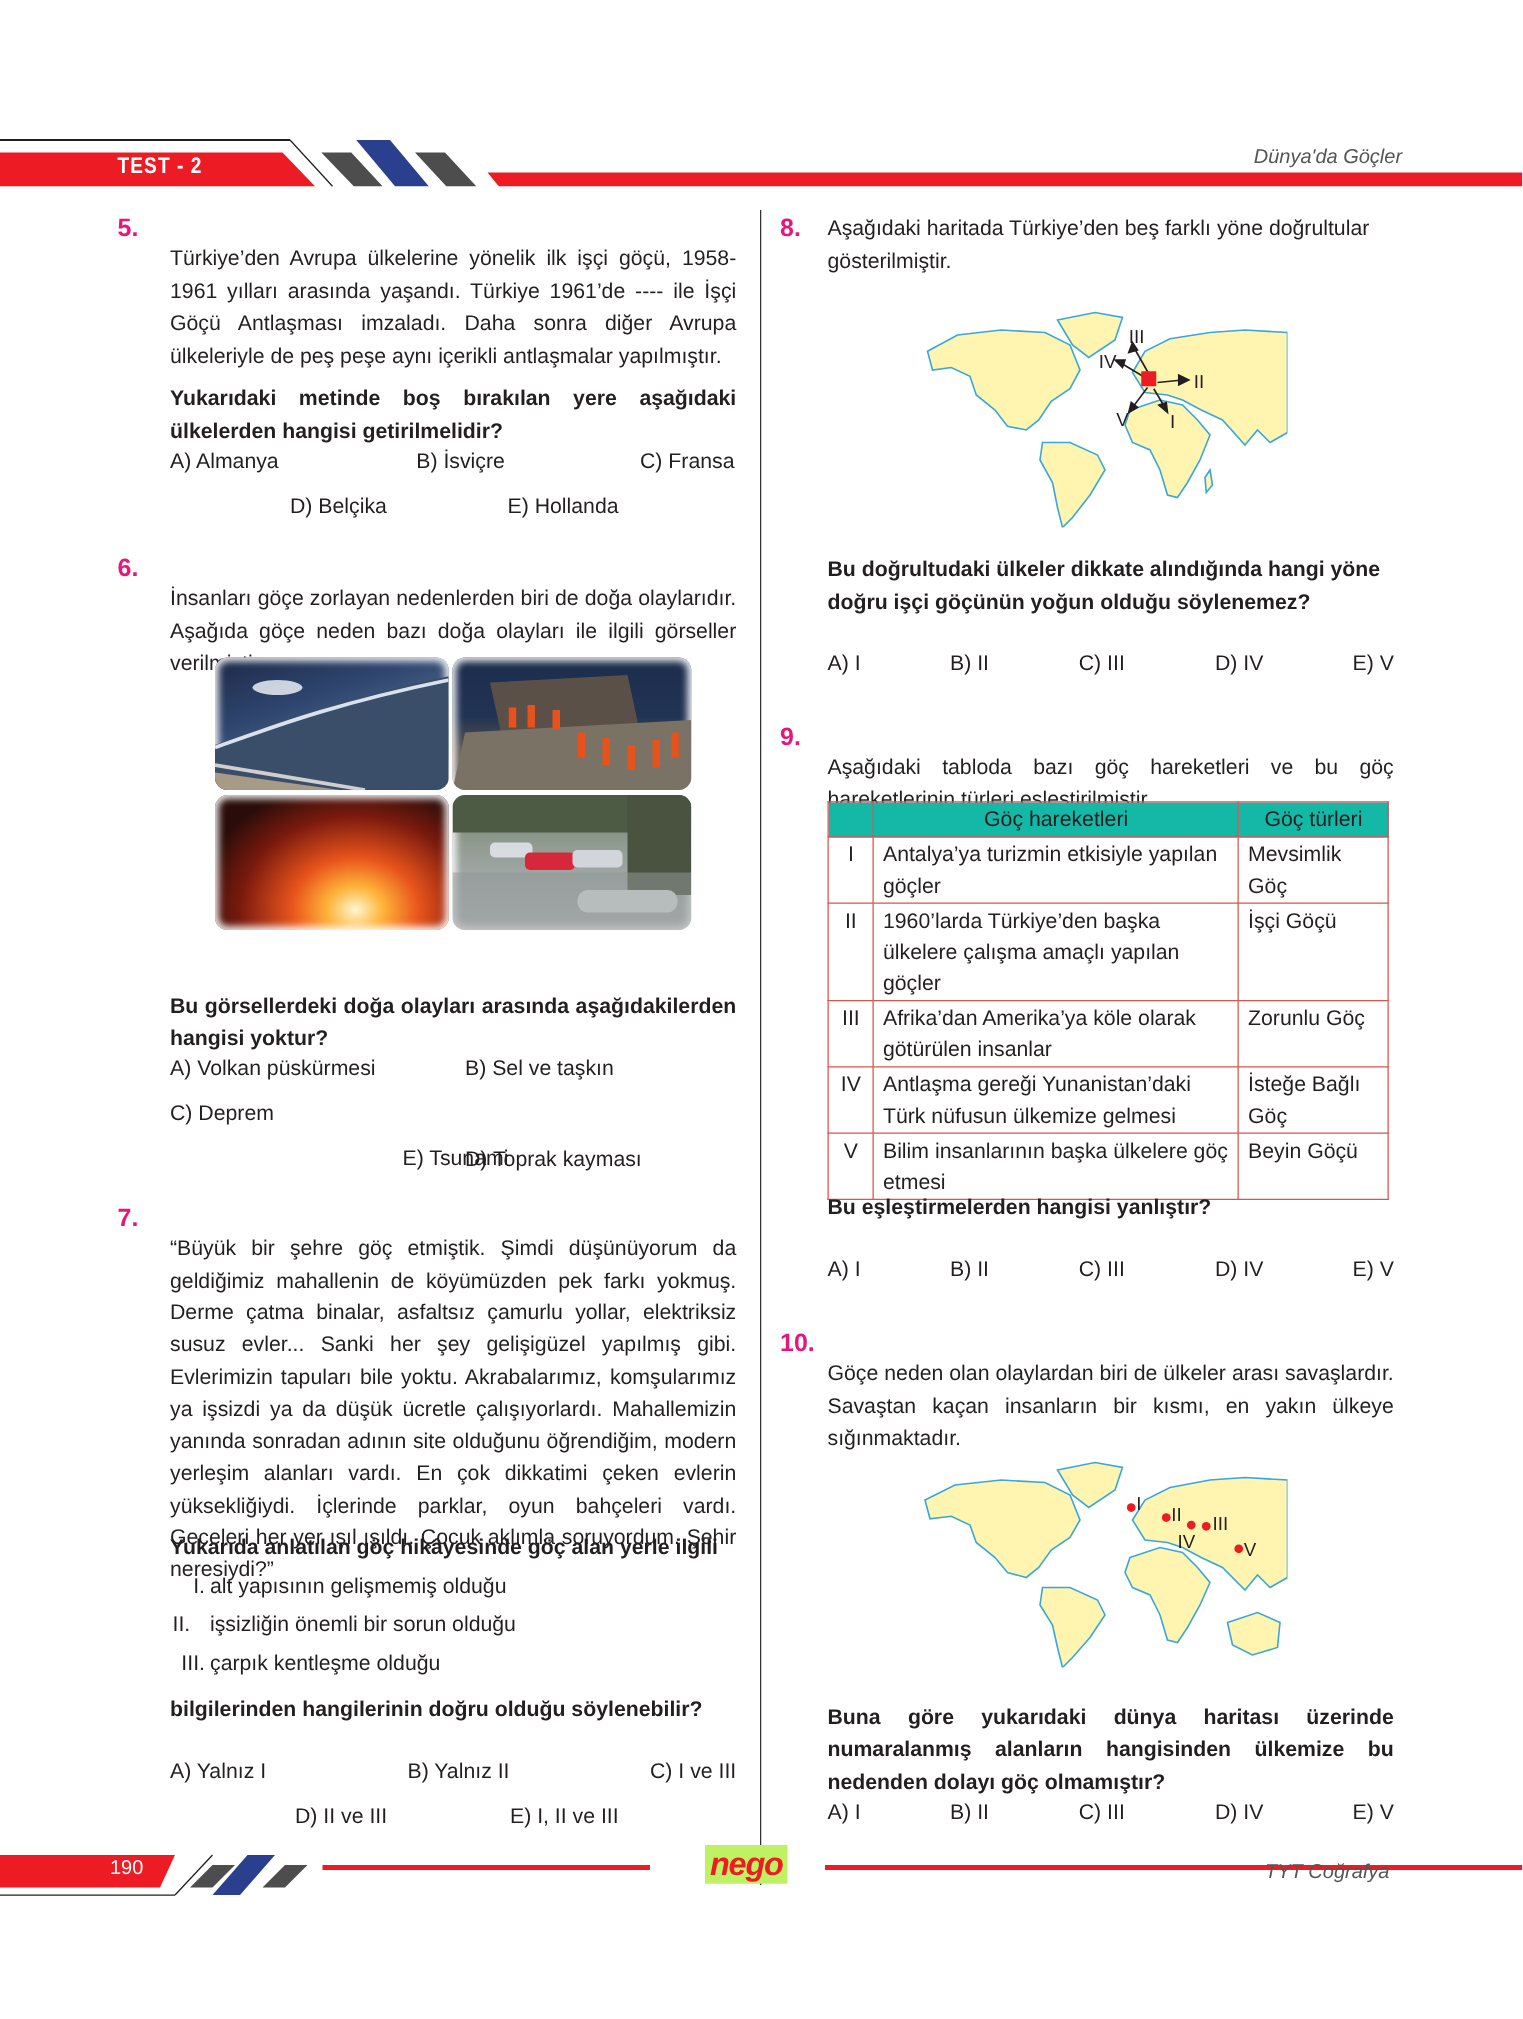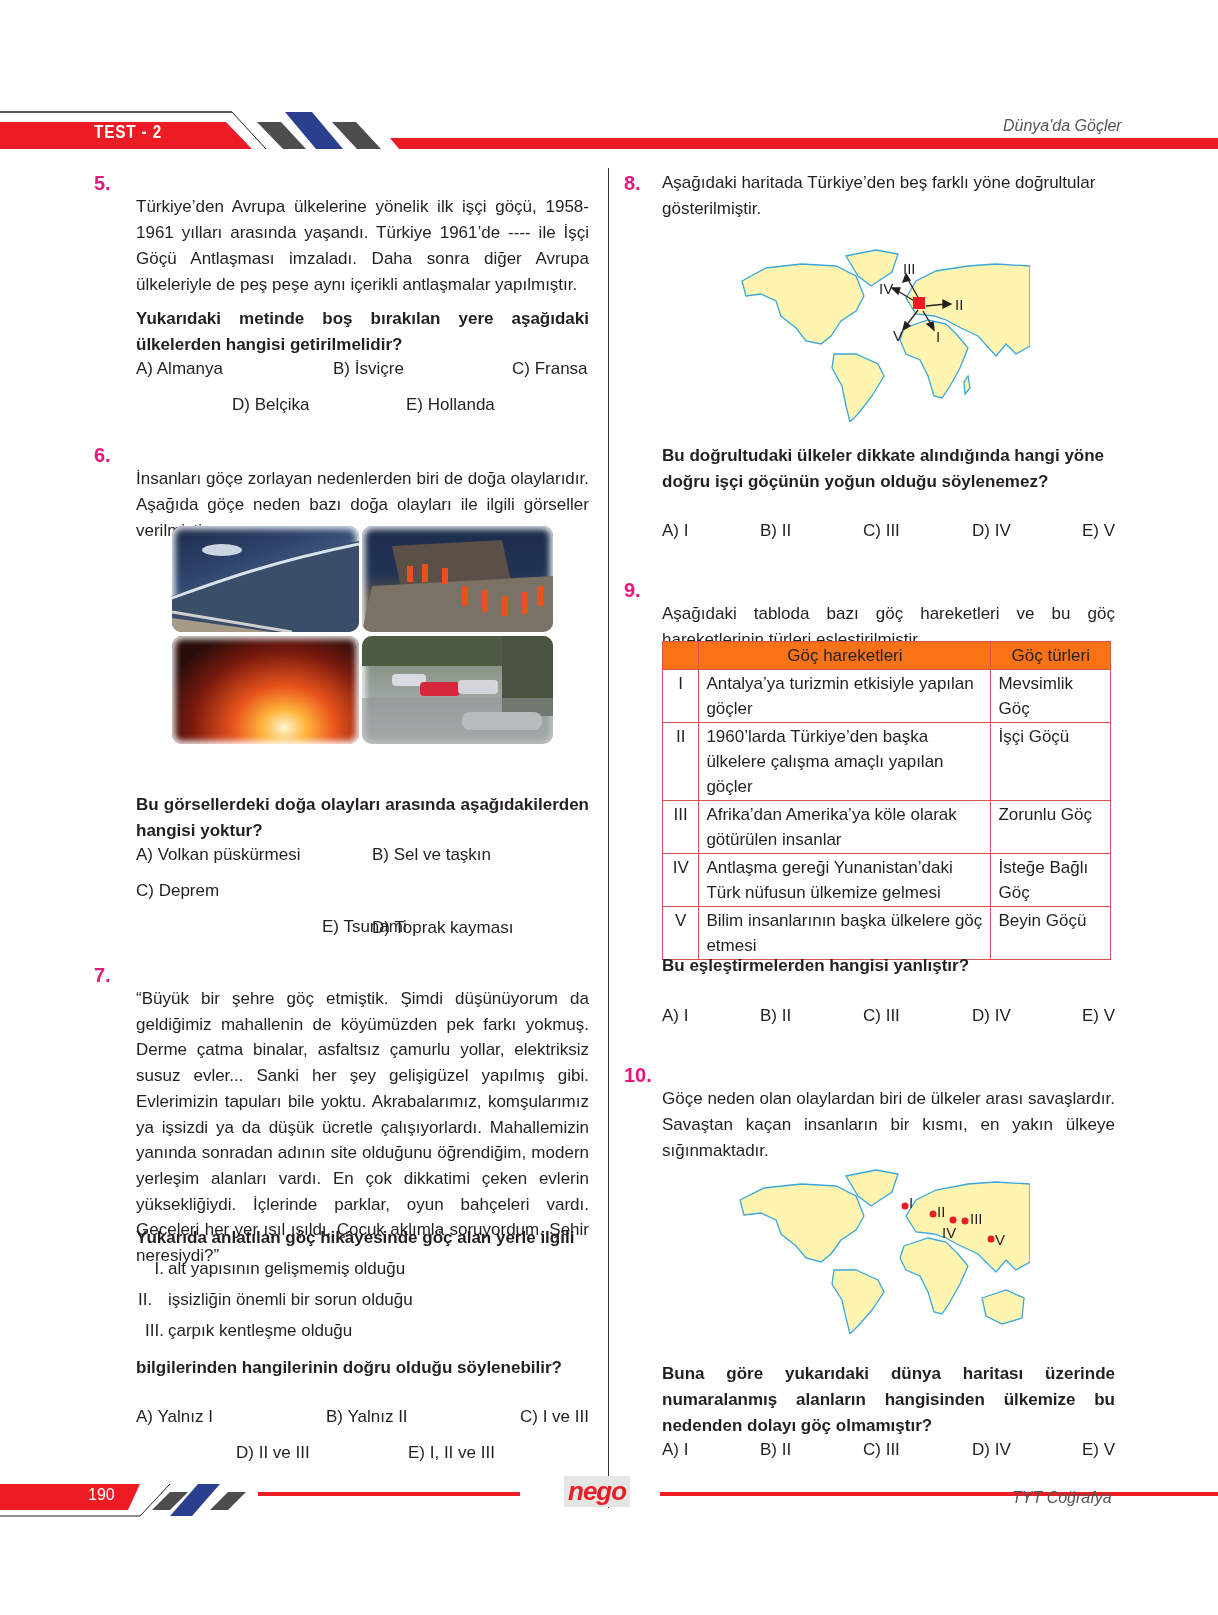--- a/index.html
+++ b/index.html
@@ -14,21 +14,21 @@
   .test-label { color:#fff; font-family:"Liberation Sans", sans-serif; font-weight:bold; font-size:18px; letter-spacing:1px; transform:scaleX(0.85); transform-origin:left center; }
   .running-title { font-style:italic; font-size:16px; color:#555; }
 
   .col-divider { background:#333; width:1px; }
 
   
   .photo { position:absolute; border-radius:10px; overflow:hidden; box-shadow:0 0 6px 3px rgba(255,255,255,0.9) inset; }
 
   
   table.mig { border-collapse:collapse; font-size:17px; line-height:25px; }
-  table.mig th { background:#f97316; font-weight:normal; text-align:center; padding:1px 6px; border:1px solid #d9534f; }
+  table.mig th { background:#14b8a6; font-weight:normal; text-align:center; padding:1px 6px; border:1px solid #d9534f; }
   table.mig td { border:1px solid #d9534f; padding:1px 7px; vertical-align:top; }
   table.mig td.num { text-align:center; width:18px; }
 
   .map { position:absolute; }
   .opt { position:absolute; font-size:17px; line-height:26px; }
 </style>
 </head>
 <body>
 
 <div>
@@ -263,15 +263,15 @@
     <polygon points="0,2 140,2 128,28 0,28" fill="#ed1c24"></polygon>
     <line x1="0" y1="34" x2="140" y2="34" stroke="#231f20" stroke-width="1"></line>
     <line x1="140" y1="34" x2="170" y2="2" stroke="#231f20" stroke-width="1"></line>
     <polygon points="170,10 188,10 170,28 152,28" fill="#4d4d4d"></polygon>
     <polygon points="198,2 220,2 192,34 170,34" fill="#2b3f8f"></polygon>
     <polygon points="228,10 246,10 228,28 210,28" fill="#4d4d4d"></polygon>
     <polygon points="258,10 520,10 520,14 258,14" fill="#ed1c24"></polygon>
     <polygon points="660,10 1218,10 1218,14 660,14" fill="#ed1c24"></polygon>
   </svg>
   <div class="abs" style="left:88px;top:1486px;color:#fff;font-size:16px;">190</div>
-  <div class="abs" style="left:564px;top:1476px;color:#ed1c24;font-weight:bold;font-size:26px;font-style:italic;letter-spacing:-1px;background:#e5e5e5;padding:0 4px;">nego</div>
+  <div class="abs" style="left:564px;top:1476px;color:#ed1c24;font-weight:bold;font-size:26px;font-style:italic;letter-spacing:-1px;background:#bef264;padding:0 4px;">nego</div>
   <div class="abs running-title" style="left:1012px;top:1489px;">TYT Coğrafya</div>
 </div>
 
 </body></html>

